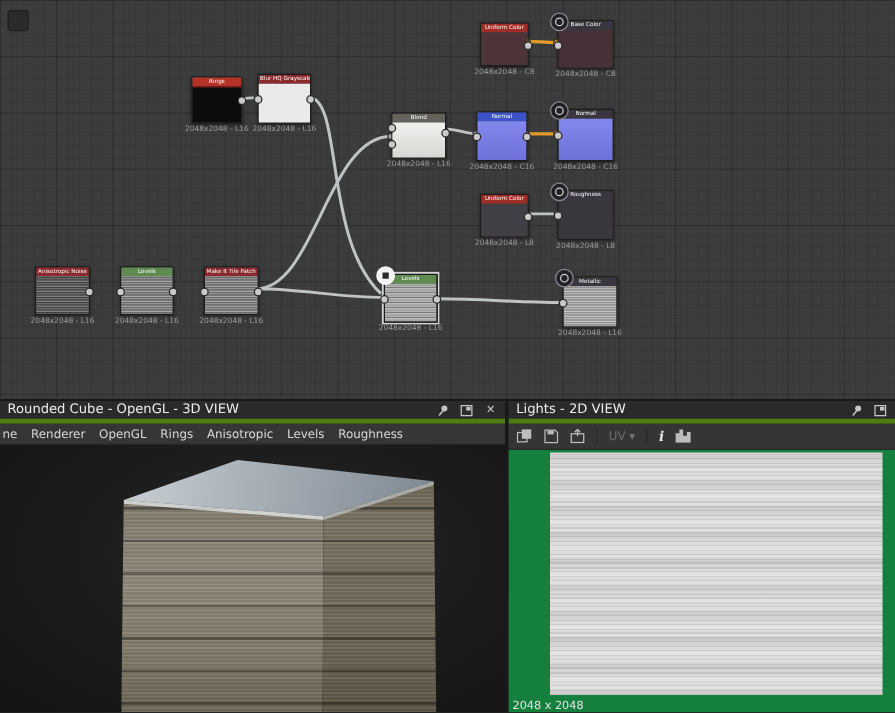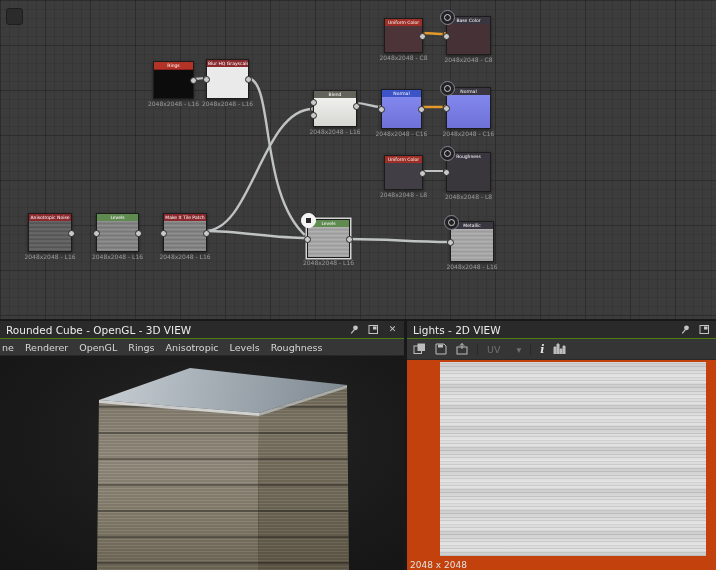--- a/index.html
+++ b/index.html
@@ -45,22 +45,22 @@
   .nb-stripes-dark{background:repeating-linear-gradient(180deg,#8f8f8f 0px,#3f3f3f 1px,#777 2px,#333 3px,#969696 4px);}
   .nb-stripes-mid{background:repeating-linear-gradient(180deg,#b5b5b5 0px,#6a6a6a 1px,#9c9c9c 2px,#555 3px,#adadad 4px);}
   .nb-stripes-light{background:repeating-linear-gradient(180deg,#d2d2d2 0px,#8f8f8f 1px,#c0c0c0 2px,#7a7a7a 3px,#ccc 4px);}
 
   
   .h-divider{height:2px;background:#181818;}
   .bottom{display:flex;height:249px;}
   .v-divider{width:3px;background:#181818;}
   .panel-3d{width:404px;display:flex;flex-direction:column;}
   .panel-2d{width:309px;display:flex;flex-direction:column;}
-  .panel-header{height:18px;background:#2a2a2a;border-bottom:1px solid #4d7c0f;
-    display:flex;align-items:center;box-sizing:border-box;padding:0 6px;}
+  .panel-header{height:18px;background:#2a2a2a;border-bottom:4px solid #4d7c0f;
+    display:flex;box-sizing:border-box;padding:0 6px;}
   .panel-title{font-size:10.5px;color:#ececec;white-space:nowrap;overflow:hidden;}
   .header-icons{margin-left:auto;display:flex;align-items:center;gap:8px;}
   .hicon{width:11px;height:11px;display:flex;align-items:center;justify-content:center;
     color:#c5c5c5;font-size:9px;line-height:11px;}
   .menubar{height:17px;background:#363636;border-bottom:1px solid #262626;
     display:flex;align-items:center;gap:11px;padding:0 6px 0 0;box-sizing:border-box;overflow:hidden;}
   .menu-item{font-size:9.5px;color:#d8d8d8;white-space:nowrap;}
   .menu-item:first-child{margin-left:2px;}
 
   
@@ -80,24 +80,24 @@
       repeating-linear-gradient(180deg,rgba(255,255,255,.05) 0 1px,rgba(0,0,0,.08) 1px 3px),
       linear-gradient(180deg,#665f4e 0%,#7d7665 30%,#736c5b 65%,#5f5848 100%);}
   .cube-edge-front{clip-path:polygon(99px 44px,259px 57px,259px 60px,99px 47px);background:#e9edf0;opacity:.75;}
   .cube-edge-right{clip-path:polygon(259px 57px,347px 29px,347px 32px,259px 60px);background:#cfd5d9;opacity:.6;}
 
   
   .toolbar2d{height:21px;background:#353535;border-bottom:1px solid #282828;
     display:flex;align-items:center;gap:9px;padding:0 6px;box-sizing:border-box;}
   .ticon{display:flex;align-items:center;justify-content:center;color:#bdbdbd;}
   .t-sep{width:1px;height:12px;background:#2a2a2a;}
-  .uv-dropdown{display:flex;align-items:center;gap:16px;color:#6f6f6f;font-size:9.5px;}
+  .uv-dropdown{display:flex;align-items:center;gap:3px;color:#6f6f6f;font-size:9.5px;}
   .info-glyph{font-family:"DejaVu Serif",serif;font-style:italic;font-weight:bold;
     font-size:11px;color:#e6e6e6;}
-  .viewport2d{position:relative;flex:1;background:#c2410c;overflow:hidden;}
+  .viewport2d{position:relative;flex:1;background:#15803d;overflow:hidden;}
   .texture2d{position:absolute;left:33px;top:2px;width:266px;height:194px;
     background:
       repeating-linear-gradient(180deg,rgba(0,0,0,.05) 0 9px,rgba(255,255,255,.07) 9px 21px),
       repeating-linear-gradient(180deg,#e3e3e3 0 1px,#cdcdcd 1px 2px,#dadada 2px 4px,#c6c6c6 4px 5px,#dfdfdf 5px 7px);}
   .status2d{position:absolute;left:3px;bottom:0px;font-size:9px;color:#e2e2e2;white-space:nowrap;}
 </style>
 </head>
 <body>
 
 <div class="app">

